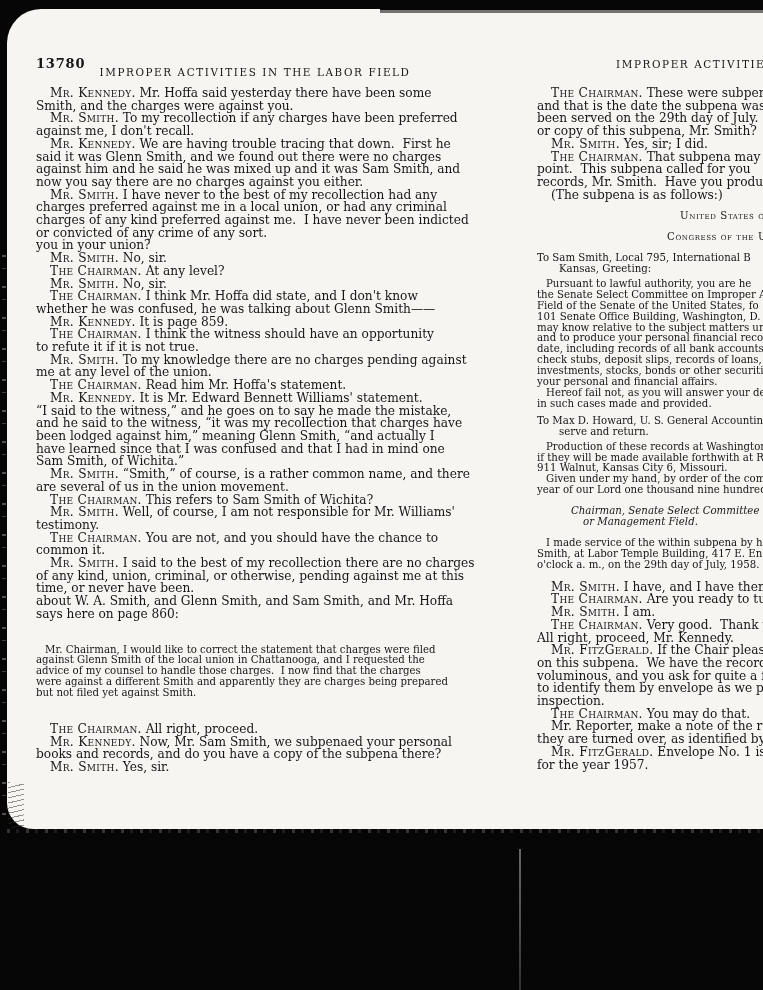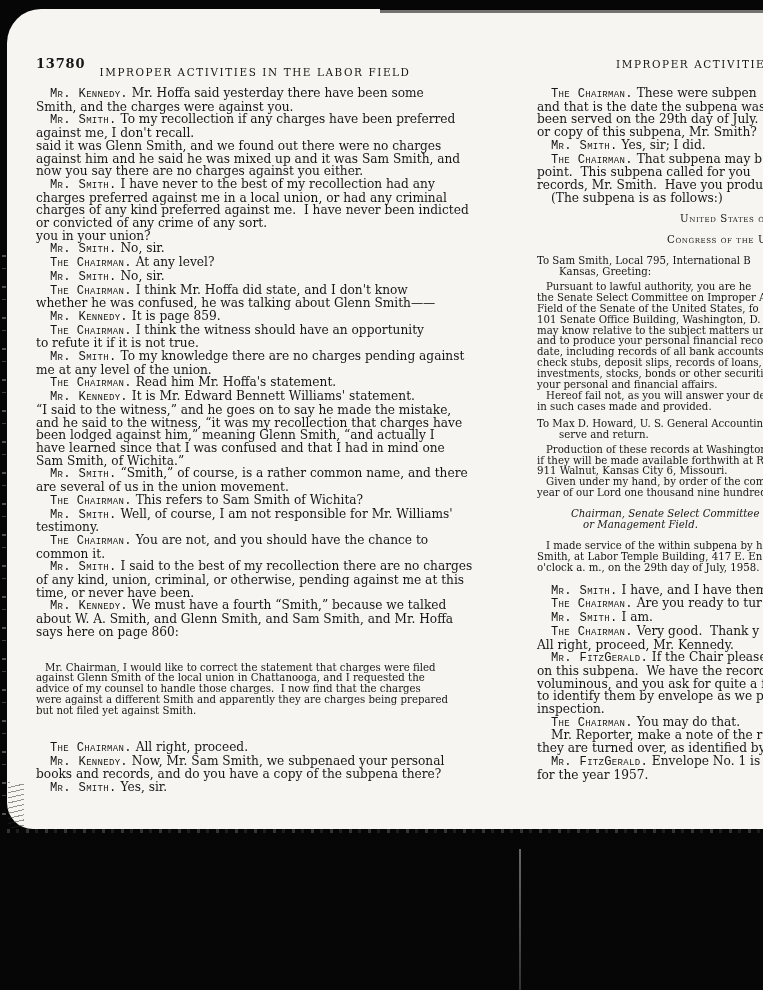--- a/index.html
+++ b/index.html
@@ -63,38 +63,39 @@
   .scx{font-variant:small-caps;letter-spacing:.6px;}
   .it{font-style:italic;}
   .sig1{padding-left:34px;}
   .sig2{padding-left:46px;}
   .c1{padding-left:143px;}
   .c2{padding-left:130px;}
   .gap{margin-top:6px;}
   .gap2{margin-top:10px;}
   .gapsm{margin-top:4px;}
   .gapb{margin-top:24px;}
-  .sc{font-variant:small-caps;letter-spacing:.3px;font-family:Liberation Mono, monospace;}
+  .sc{font-variant:small-caps;letter-spacing:.3px;}
 </style>
 </head>
 <body>
 
 <div id="screen">
   <div id="paper"></div>
 
   <div class="pagecol" id="page-left">
     <div class="pghead">
       <span id="left-page-number">13780</span>
       <span id="left-header-title">IMPROPER ACTIVITIES IN THE LABOR FIELD</span>
     </div>
     <div class="bodylines" id="left-lines">
         <div class="tl ind"><span class="sc">Mr. Kennedy.</span> Mr. Hoffa said yesterday there have been some</div>
         <div class="tl">Smith, and the charges were against you.</div>
         <div class="tl ind"><span class="sc">Mr. Smith.</span> To my recollection if any charges have been preferred</div>
         <div class="tl">against me, I don't recall.</div>
+        <div class="tl ind"><span class="sc">Mr. Kennedy.</span> We are having trouble tracing that down.  First he</div>
         <div class="tl">said it was Glenn Smith, and we found out there were no charges</div>
         <div class="tl">against him and he said he was mixed up and it was Sam Smith, and</div>
         <div class="tl">now you say there are no charges against you either.</div>
         <div class="tl ind"><span class="sc">Mr. Smith.</span> I have never to the best of my recollection had any</div>
         <div class="tl">charges preferred against me in a local union, or had any criminal</div>
         <div class="tl">charges of any kind preferred against me.  I have never been indicted</div>
         <div class="tl">or convicted of any crime of any sort.</div>
         <div class="tl">you in your union?</div>
         <div class="tl ind"><span class="sc">Mr. Smith.</span> No, sir.</div>
         <div class="tl ind"><span class="sc">The Chairman.</span> At any level?</div>
@@ -116,21 +117,20 @@
         <div class="tl ind"><span class="sc">Mr. Smith.</span> “Smith,” of course, is a rather common name, and there</div>
         <div class="tl">are several of us in the union movement.</div>
         <div class="tl ind"><span class="sc">The Chairman.</span> This refers to Sam Smith of Wichita?</div>
         <div class="tl ind"><span class="sc">Mr. Smith.</span> Well, of course, I am not responsible for Mr. Williams'</div>
         <div class="tl">testimony.</div>
         <div class="tl ind"><span class="sc">The Chairman.</span> You are not, and you should have the chance to</div>
         <div class="tl">common it.</div>
         <div class="tl ind"><span class="sc">Mr. Smith.</span> I said to the best of my recollection there are no charges</div>
         <div class="tl">of any kind, union, criminal, or otherwise, pending against me at this</div>
         <div class="tl">time, or never have been.</div>
-        <div class="tl ind"><span class="sc">Mr. Kennedy.</span> We must have a fourth “Smith,” because we talked</div>
         <div class="tl">about W. A. Smith, and Glenn Smith, and Sam Smith, and Mr. Hoffa</div>
         <div class="tl">says here on page 860:</div>
         <div class="tl sm ind gapb">Mr. Chairman, I would like to correct the statement that charges were filed</div>
         <div class="tl sm">against Glenn Smith of the local union in Chattanooga, and I requested the</div>
         <div class="tl sm">advice of my counsel to handle those charges.  I now find that the charges</div>
         <div class="tl sm">were against a different Smith and apparently they are charges being prepared</div>
         <div class="tl sm">but not filed yet against Smith.</div>
         <div class="tl ind gapb"><span class="sc">The Chairman.</span> All right, proceed.</div>
         <div class="tl ind"><span class="sc">Mr. Kennedy.</span> Now, Mr. Sam Smith, we subpenaed your personal</div>
         <div class="tl">books and records, and do you have a copy of the subpena there?</div>

